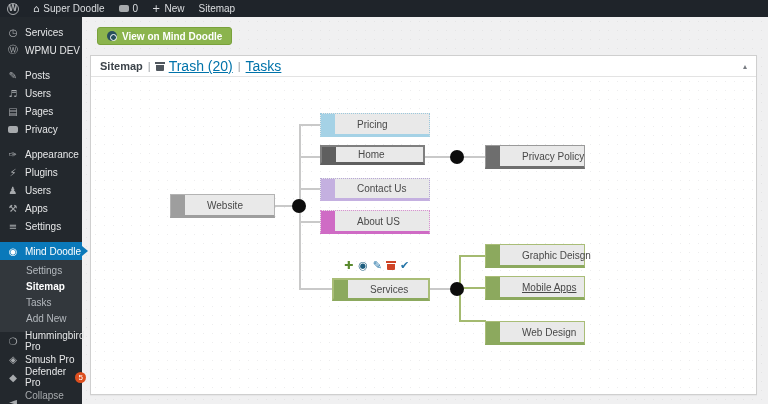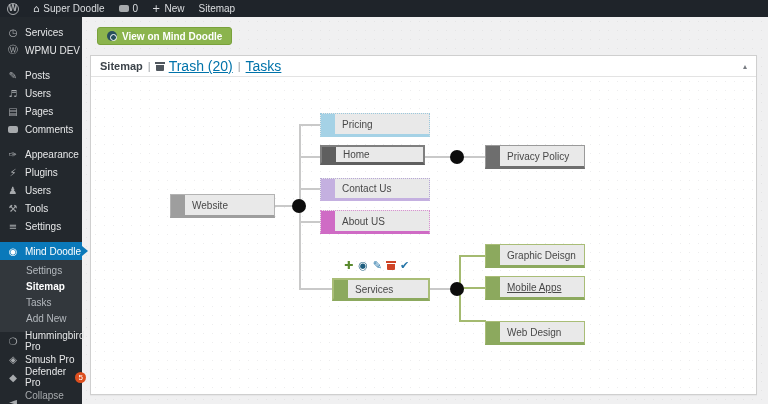--- a/index.html
+++ b/index.html
@@ -62,21 +62,21 @@
   .trash.red { color:#cf4426; }
 
   
   .canvas { position:absolute; left:0; top:21px; right:0; bottom:0; overflow:hidden;
     background-image:radial-gradient(circle,#ededee 0.8px,transparent 0.9px); background-size:9px 9px; }
   .line { position:absolute; background:#c9c9c9; }
   .line.green { background:#a4ba70; }
   .jc { position:absolute; width:14px; height:14px; border-radius:50%; background:#0d0d0d; }
   .node { position:absolute; background:#e9e9e9; display:flex; align-items:center; font-size:10px; color:#484848; cursor:pointer; }
   .node .strip { position:absolute; left:0; top:0; bottom:0; width:14px; }
-  .node .nlabel { padding-left:21px; white-space:nowrap; }
+  .node .nlabel { padding-left:36px; white-space:nowrap; }
   .strip.dots { background-image:radial-gradient(circle,rgba(90,140,170,.45) 1px,transparent 1.2px); background-size:5px 5px; }
 
   .n0 { left:79px;  top:117px; width:105px; height:24px; border:1px solid #b3b3b3; border-bottom:3px solid #9e9e9e; }
   .n0 .strip { background:#9e9e9e; }
   .n1 { left:229px; top:36px;  width:110px; height:24px; border:1px dotted #9cc9dd; border-bottom:3px solid #a5d2e6; }
   .n1 .strip { background:#a5d2e6; }
   .n2 { left:229px; top:68px;  width:105px; height:20px; border:2px solid #7f7f7f; border-bottom:3px solid #5f5f5f; }
   .n2 .strip { background:#5f5f5f; }
   .n3 { left:394px; top:68px;  width:100px; height:24px; border:1px solid #9a9a9a; border-bottom:3px solid #6e6e6e; }
   .n3 .strip { background:#6e6e6e; }
@@ -142,38 +142,38 @@
   <div class="sb-item">
     <span class="sb-ico ico">♬</span>
     <span>Users</span>
   </div>
   <div class="sb-item">
     <span class="sb-ico ico">▤</span>
     <span>Pages</span>
   </div>
   <div class="sb-item">
     <span class="sb-ico"><span class="bubble"></span></span>
-    <span>Comments</span>
+    <span>Privacy</span>
   </div>
   <div class="sb-gap"></div>
   <div class="sb-item">
     <span class="sb-ico ico">✑</span>
     <span>Appearance</span>
   </div>
   <div class="sb-item">
     <span class="sb-ico ico">⚡</span>
     <span>Plugins</span>
   </div>
   <div class="sb-item">
     <span class="sb-ico ico">♟</span>
     <span>Users</span>
   </div>
   <div class="sb-item">
     <span class="sb-ico ico">⚒</span>
-    <span>Tools</span>
+    <span>Apps</span>
   </div>
   <div class="sb-item">
     <span class="sb-ico ico">≡</span>
     <span>Settings</span>
   </div>
   <div class="sb-gap"></div>
   <div class="sb-item active">
     <span class="sb-ico ico">◉</span>
     <span>Mind Doodle</span>
   </div>

